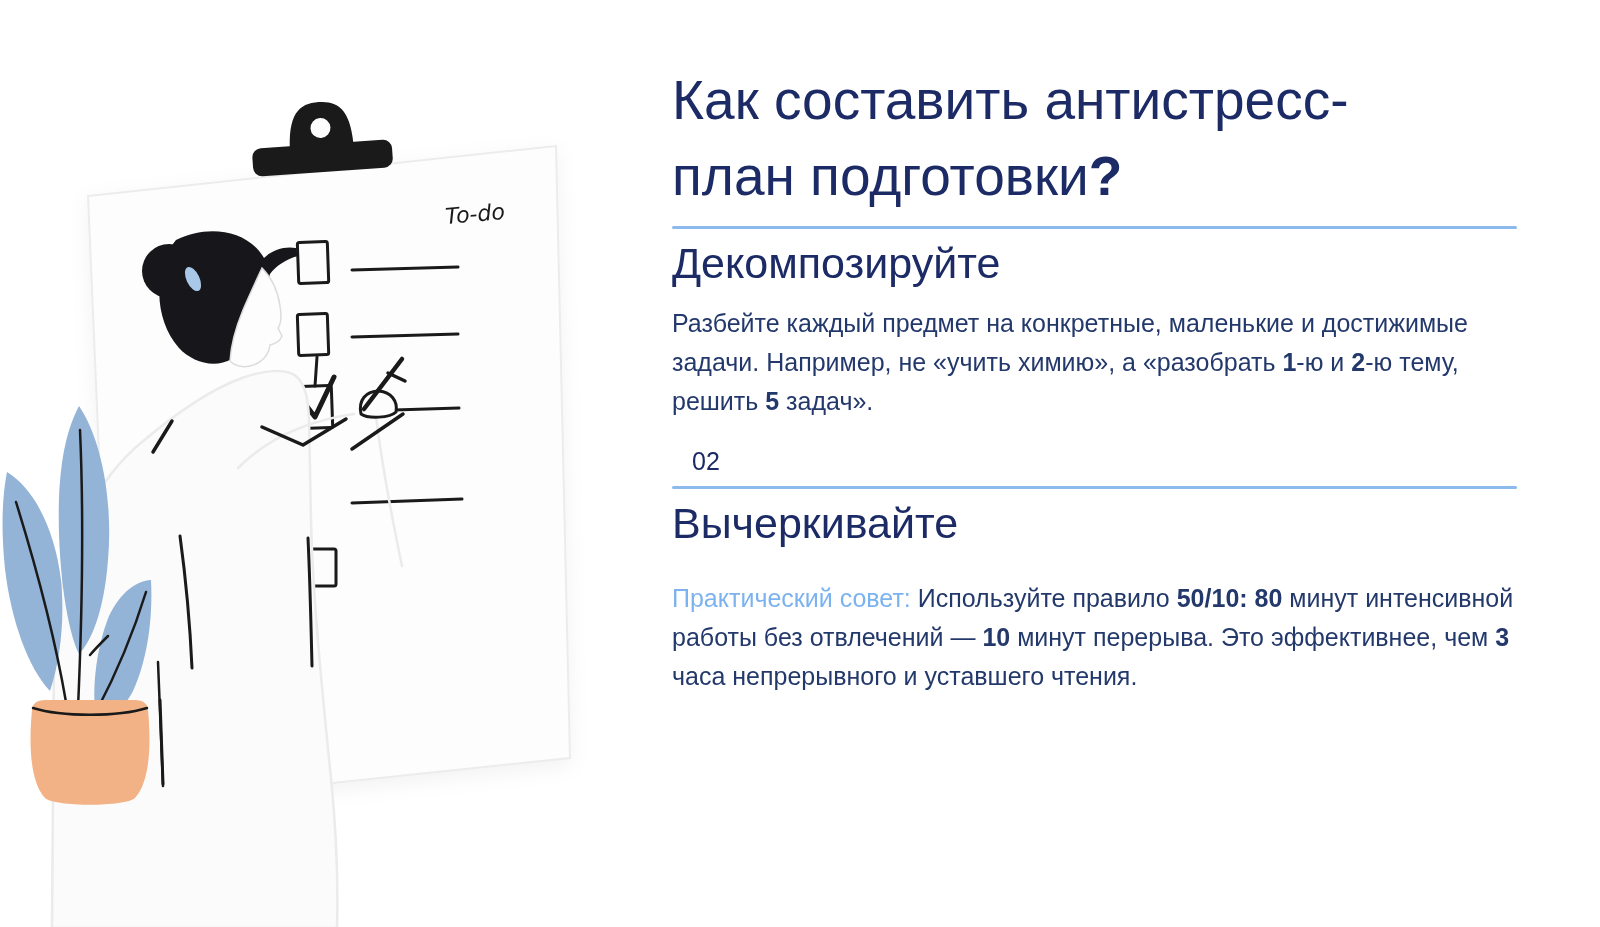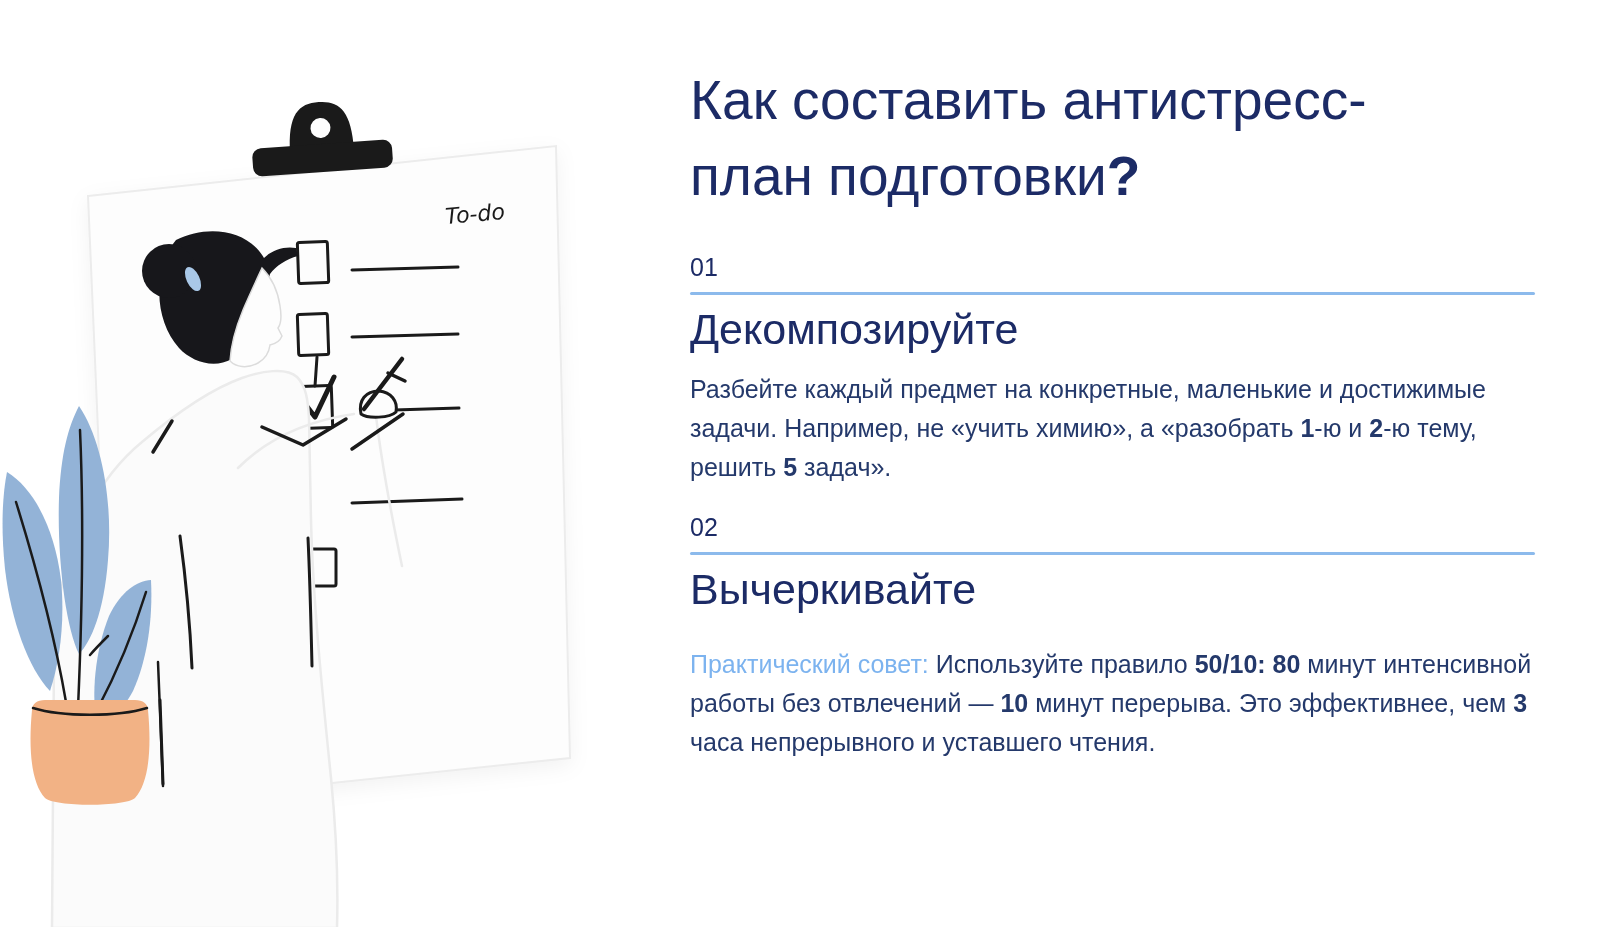--- a/index.html
+++ b/index.html
@@ -8,28 +8,28 @@
     --hair:#17171b; --hair-tie:#a9c8e8; --paper:#fdfdfd; --paper-edge:#ececec;
     --cloth:#fbfbfb; --cloth-edge:#ebebeb; --face:#fdfdfd; --face-edge:#dcdcdc;
   }
   *{box-sizing:border-box;}
   html,body{margin:0;padding:0;}
   body{
     width:1600px;height:927px;background:var(--bg);overflow:hidden;position:relative;
     font-family:"Liberation Sans",sans-serif;
   }
   .illustration{position:absolute;left:0;top:0;width:620px;height:927px;}
-  .content{position:absolute;left:690px;top:0;width:845px;color:var(--navy);}
+  .content{position:absolute;left:672px;top:0;width:845px;color:var(--navy);}
   .title{
     margin:62px 0 0 0;font-size:55px;line-height:76px;font-weight:400;
     color:var(--navy);letter-spacing:0;
   }
   .section{margin:0;}
   .sec-num{margin-top:41px;font-size:25px;line-height:25px;color:var(--navy);}
-  .sec-num.second{margin-top:28px;}
+  .sec-num.second{margin-top:28px;margin-left:20px;}
   .divider{margin-top:12px;height:3px;width:100%;background:var(--accent-line);border-radius:2px;}
   .sec-heading{margin:15px 0 0 0;font-size:43px;line-height:38px;font-weight:400;color:var(--navy);}
   .body-text{margin:22px 0 0 0;font-size:25px;line-height:39px;font-weight:400;color:var(--body-text);}
   .tip{margin-top:37px;}
   .seg-bold{font-weight:700;}
   .seg-accent{color:var(--accent-tip);}
   .todo-text{font-family:"DejaVu Sans",sans-serif;font-style:italic;font-size:22px;}
 </style>
 </head>
 <body>
@@ -97,21 +97,20 @@
     </g>
     <path d="M 32,710 C 28,752 32,784 45,798 C 54,807 126,807 135,798 C 148,784 152,752 148,710 C 148,704 143,700 135,700 L 45,700 C 37,700 32,704 32,710 Z" style="fill:var(--pot)"></path>
     <path d="M 33,708 C 62,717 118,717 147,708" style="stroke:var(--ink);stroke-width:2.5;fill:none;stroke-linecap:round"></path>
   </g>
 </svg>
 
 <div class="content">
   <h1 class="title"><span>Как составить антистресс-</span><br><span><span>план подготовки</span><span class="seg-bold">?</span></span></h1>
 
   <section class="section">
-    <div class="sec-num">01</div>
     <div class="divider"></div>
     <h2 class="sec-heading">Декомпозируйте</h2>
     <p class="body-text"><span>Разбейте каждый предмет на конкретные, маленькие и достижимые задачи. Например, не «учить химию», а «разобрать </span><span class="seg-bold">1</span><span>-ю и </span><span class="seg-bold">2</span><span>-ю тему, решить </span><span class="seg-bold">5</span><span> задач».</span></p>
   </section>
 
   <section class="section">
     <div class="sec-num second">02</div>
     <div class="divider"></div>
     <h2 class="sec-heading">Вычеркивайте</h2>
   </section>

